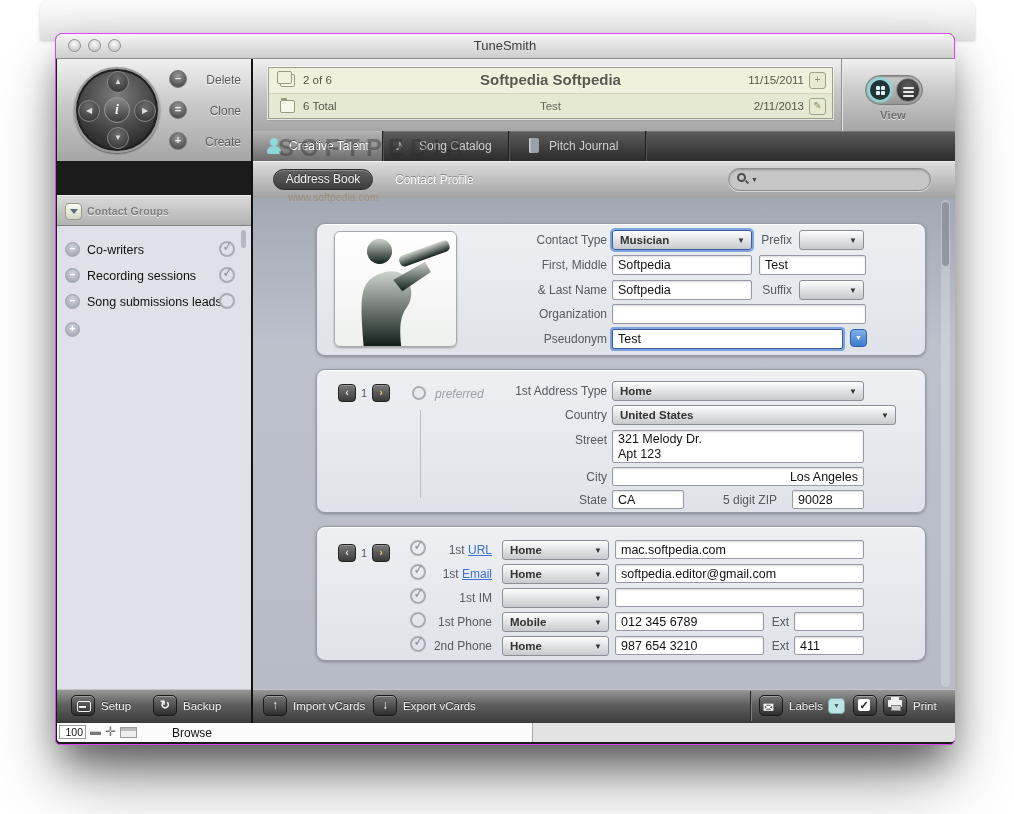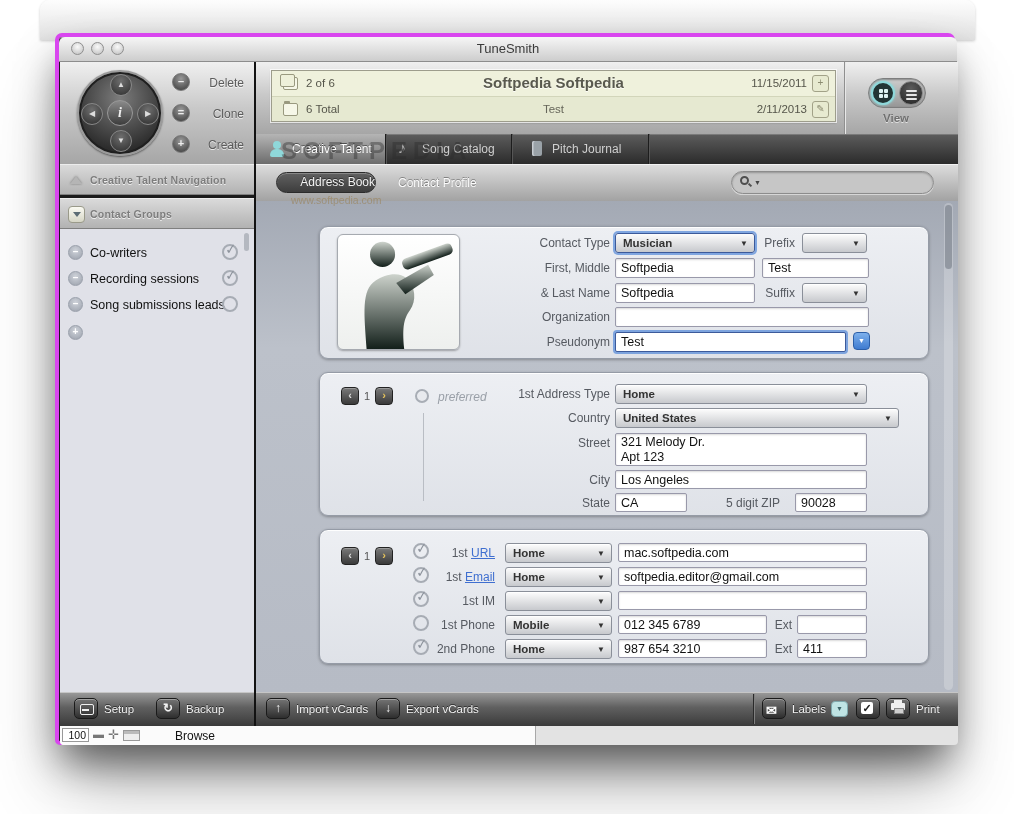--- a/index.html
+++ b/index.html
@@ -2,21 +2,21 @@
 <html style="--accent_teal: #8fd8da; --link_blue: #3f6fd0; --focus_blue: #5b8dd9; --record_bg: #eff1dc; --sidebar_bg: #e0e1e8;"><head>
 <meta charset="utf-8">
 <style>
   html,body{margin:0;padding:0;background:#fff;font-family:"Liberation Sans",sans-serif;}
   .stage{position:relative;width:1014px;height:814px;overflow:hidden;background:#fff;}
   .backdrop-band{position:absolute;left:40px;top:0;width:935px;height:40px;
     background:linear-gradient(#fdfdfd,#e2e2e2);border-radius:10px 10px 0 0;box-shadow:0 1px 3px rgba(0,0,0,.2);}
   
   .window{position:absolute;left:55px;top:33px;width:900px;height:712px;border-radius:7px 7px 5px 5px;
     background:#1b1b1b;box-shadow:0 1px 0 rgba(255,255,255,.6) inset,0 22px 40px -6px rgba(0,0,0,.55),0 45px 70px -10px rgba(0,0,0,.3);
-    border:4px solid #d946ef;box-sizing:border-box;}
+    border:1px solid #d946ef;box-sizing:border-box;}
   .titlebar{position:absolute;left:0;top:0;width:898px;height:24px;border-radius:6px 6px 0 0;
     background:linear-gradient(#f6f6f6,#cdcdcd);border-bottom:1px solid #8d8d8d;}
   .tl{position:absolute;top:5px;width:13px;height:13px;border-radius:50%;
     background:radial-gradient(circle at 50% 35%,#fafafa,#bdbdbd);border:1px solid #8f8f8f;box-sizing:border-box;}
   .win-title{position:absolute;left:0;right:0;top:4px;text-align:center;font-size:13px;color:#3a3a3a;}
   
   .hdr-left{position:absolute;left:1px;top:25px;width:194px;height:102px;
     background:linear-gradient(#f0f0f0,#c9c9c9 45%,#a6a6a6);}
   .vdiv{position:absolute;left:195px;top:25px;width:2px;height:664px;background:#121212;}
   .hdr-right{position:absolute;left:197px;top:25px;width:702px;height:72px;
@@ -69,21 +69,21 @@
   .tab .t-lbl{position:absolute;left:36px;top:8px;}
   .tab-icon{position:absolute;left:12px;top:6px;width:18px;height:18px;}
   .person-icon::before{content:"";position:absolute;left:5px;top:1px;width:8px;height:8px;border-radius:50%;background:var(--accent_teal,#86d2d8);}
   .person-icon::after{content:"";position:absolute;left:2px;top:9px;width:14px;height:8px;border-radius:6px 6px 2px 2px;background:var(--accent_teal,#86d2d8);}
   .note-icon{color:#bdbdbd;font-size:16px;line-height:18px;transform:rotate(8deg);}
   .journal-icon::before{content:"";position:absolute;left:4px;top:1px;width:10px;height:15px;border-radius:2px;background:#9aa2a8;box-shadow:inset 1.5px 0 0 #c8cdd2;}
   
   .subtab{position:absolute;left:197px;top:127px;width:702px;height:37px;background:linear-gradient(#dedede,#a2a2a2);box-shadow:inset 0 1px 0 #f2f2f2;}
   .ab-pill{position:absolute;left:20px;top:8px;width:100px;height:21px;border-radius:11px;box-sizing:border-box;
     background:linear-gradient(#616161,#3d3d3d);border:1px solid #2b2b2b;box-shadow:inset 0 1px 0 rgba(255,255,255,.25);
-    color:#f2f2f2;font-size:12px;text-align:right;line-height:19px;text-shadow:0 -1px 0 rgba(0,0,0,.5);}
+    color:#f2f2f2;font-size:12px;text-align:center;line-height:19px;text-shadow:0 -1px 0 rgba(0,0,0,.5);}
   .cp-lbl{position:absolute;left:142px;top:12px;font-size:12px;color:#fafafa;text-shadow:0 -1px 0 rgba(0,0,0,.35);}
   .search{position:absolute;left:475px;top:7px;width:203px;height:23px;border-radius:12px;box-sizing:border-box;
     background:#c6c6c6;border:1px solid #8c8c8c;box-shadow:inset 0 1px 2px rgba(0,0,0,.25),0 1px 0 rgba(255,255,255,.5);}
   .mag-icon{position:absolute;left:8px;top:4px;width:9px;height:9px;border:2px solid #4f4f4f;border-radius:50%;box-sizing:border-box;}
   .mag-icon::after{content:"";position:absolute;left:6px;top:6px;width:4px;height:2px;background:#4f4f4f;transform:rotate(45deg);}
   .search .sdd{position:absolute;left:22px;top:7px;font-size:7px;color:#444;}
   
   .sb-h{position:absolute;left:1px;width:194px;height:31px;background:linear-gradient(#dadada,#b2b2b2);
     border-top:1px solid #ececec;border-bottom:1px solid #7f7f7f;box-sizing:border-box;}
   .sb-h .h-lbl{position:absolute;left:30px;top:9px;font-size:10.5px;font-weight:bold;color:#7d7d7d;text-shadow:0 1px 0 #eee;letter-spacing:.2px;}
@@ -252,24 +252,20 @@
 
     <div class="subtab">
       <div class="ab-pill">Address Book</div>
       <div class="cp-lbl">Contact Profile</div>
       <div class="search">
         <span class="mag-icon"></span>
         <span class="sdd">▼</span>
       </div>
     </div>
 
-    <div class="sb-h" style="top:127px">
-      <span class="tri-up"></span>
-      <span class="h-lbl">Creative Talent Navigation</span>
-    </div>
     <div class="sb-h" style="top:161px">
       <span class="disc-btn"></span>
       <span class="h-lbl">Contact Groups</span>
     </div>
 
     <div class="sb-list">
       <div class="g-row" style="top:14px">
         <span class="g-minus">–</span>
         <span class="g-lbl">Co-writers</span>
         <span class="g-chk on"></span>
@@ -359,21 +355,21 @@
         <div class="dd" style="left:295px;top:35px;width:284px">
           <span class="dd-val">United States</span>
           <span class="dd-arr">▼</span>
         </div>
 
         <span class="lbl" style="left:160px;top:63px;width:130px">Street</span>
         <textarea class="inp" style="left: 295px; top: 60px; width: 252px; height: 33px; resize: none; line-height: 15px;">321 Melody Dr.
 Apt 123</textarea>
 
         <span class="lbl" style="left:160px;top:100px;width:130px">City</span>
-        <input class="inp" style="left: 295px; top: 97px; width: 252px; height: 19px;" value="Los Angeles">
+        <input class="inp" style="left: 295px; top: 97px; width: 252px; height: 19px; text-align: right;" value="Los Angeles">
 
         <span class="lbl" style="left:160px;top:123px;width:130px">State</span>
         <input class="inp" style="left: 295px; top: 120px; width: 72px; height: 19px;" value="CA">
         <span class="lbl" style="left:390px;top:123px;width:70px">5 digit ZIP</span>
         <input class="inp" style="left: 475px; top: 120px; width: 72px; height: 19px;" value="90028">
       </div>
 
       <div class="panel" style="top:328px;height:135px">
         <span class="nav-sq" style="left:21px;top:17px">‹</span>
         <span class="nav-idx" style="left:44px;top:20px">1</span>

